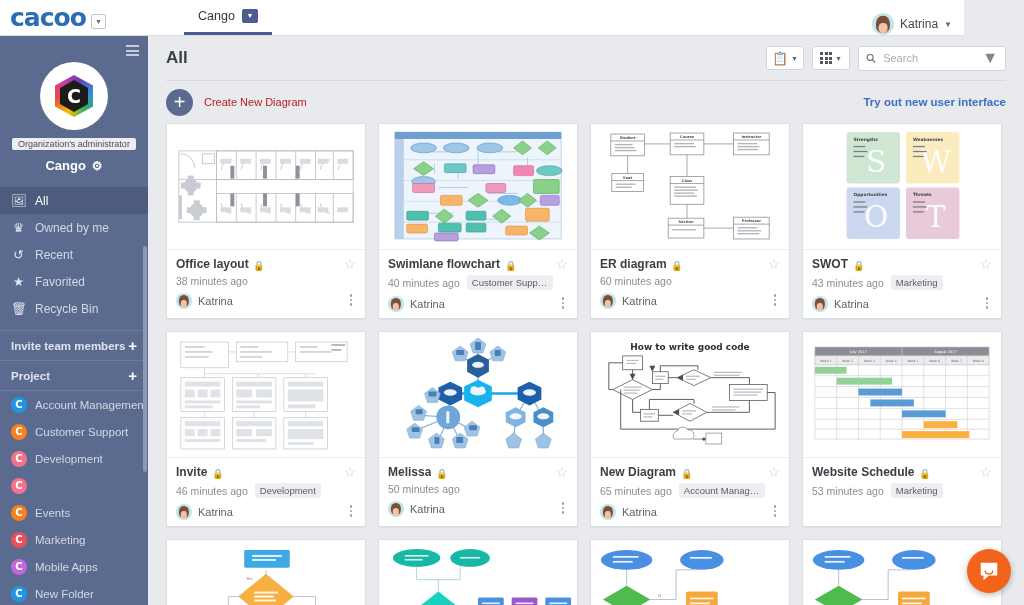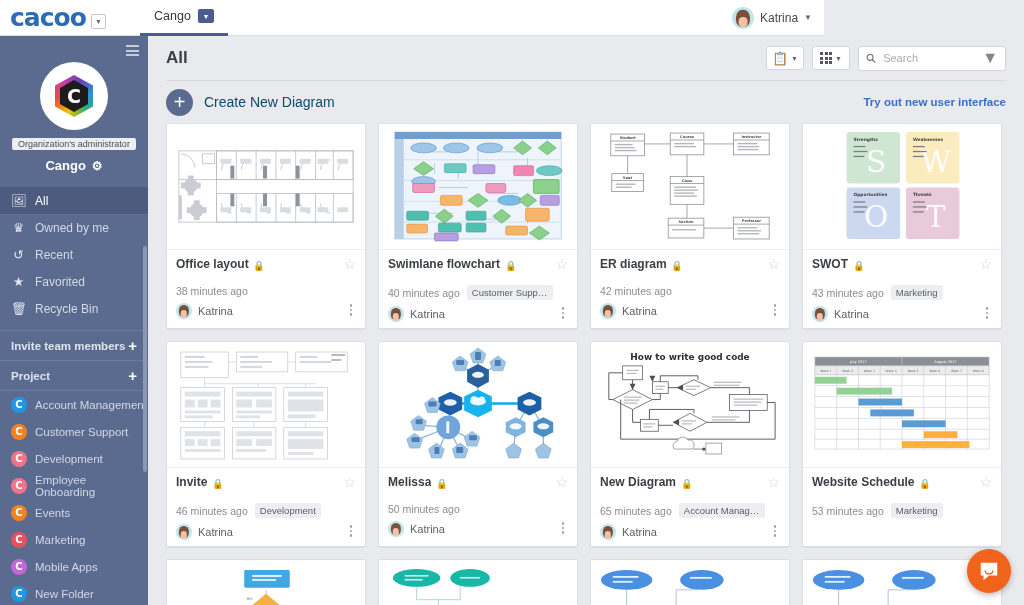--- a/index.html
+++ b/index.html
@@ -7,24 +7,24 @@
     margin: 0; padding: 0;
     width: 1024px; height: 605px;
     overflow: hidden;
     font-family: "Liberation Sans", sans-serif;
     background: #e9eaee;
   }
 
   
   .topbar {
     position: absolute; top: 0; left: 0;
-    width: 824px; height: 36px;
+    width: 964px; height: 36px;
     background: #ffffff;
     border-bottom: 1px solid #dcdde1;
-    display: flex; align-items: center;
+    display: flex; align-items: flex-end; gap: 44px;
   }
   .logo {
     width: 140px; height: 36px;
     display: flex; align-items: center; padding-left: 10px;
     position: relative;
   }
   .logo-text {
     font-size: 25px; font-weight: 700; letter-spacing: -1px;
     color: #2b6cb5; font-family: "DejaVu Sans", sans-serif;
   }
@@ -194,21 +194,21 @@
     height: 43px; margin: 0 18px; border-top: 1px solid #d8dade;
     display: flex; align-items: center;
   }
   .create-btn { display: flex; align-items: center; gap: 11px; cursor: pointer; }
   .plus-circle {
     width: 27px; height: 27px; border-radius: 50%;
     background: #5b6b90; color: #fff;
     display: flex; align-items: center; justify-content: center;
     font-size: 20px; line-height: 1; font-weight: 400;
   }
-  .create-label { font-size: 14px; color: #0c4a6e; }
+  .create-label { font-size: 11px; color: #b91c1c; }
   .try-link {
     margin-left: auto; font-size: 11.5px; color: #3b6fc4;
     font-weight: 700; cursor: pointer;
   }
 
   
   .grid {
     padding: 0 18px; display: grid;
     grid-template-columns: repeat(4, 200px);
     gap: 12px; justify-content: start;
@@ -227,21 +227,21 @@
   .card-title {
     font-size: 12px; font-weight: 700; color: #3b3e45;
     white-space: nowrap; overflow: hidden; text-overflow: ellipsis;
     max-width: 140px;
   }
   .lock-ico { font-size: 9.5px; color: #6e727a; margin-left: 5px; }
   .star-ico {
     margin-left: auto; font-size: 14px; color: #cfd2d7;
     cursor: pointer; line-height: 1;
   }
-  .meta-row { display: flex; align-items: center; gap: 7px; margin-top: 14px; }
+  .meta-row { display: flex; align-items: center; gap: 7px; margin-top: 4px; }
   .meta-time { font-size: 10.5px; color: #8a8d94; }
   .tag {
     background: #eceef1; color: #5a5d64; font-size: 9.5px;
     padding: 2px 5px; border-radius: 2px;
     max-width: 86px; white-space: nowrap; overflow: hidden; text-overflow: ellipsis;
   }
   .owner-row { display: flex; align-items: center; gap: 6px; margin-top: 6px; }
   .owner-name { font-size: 11px; color: #5e616a; }
   .dots {
     margin-left: auto; color: #9ca0a8; font-size: 12px;
@@ -346,21 +346,20 @@
     <div class="proj-item">
       <span class="proj-ico" style="background:#f5821f">C</span>
       <span>Customer Support</span>
     </div>
     <div class="proj-item">
       <span class="proj-ico" style="background:#f2748a">C</span>
       <span>Development</span>
     </div>
     <div class="proj-item">
       <span class="proj-ico" style="background:#f2748a">C</span>
-      <span>Employee Onboarding</span>
     </div>
     <div class="proj-item">
       <span class="proj-ico" style="background:#f5821f">C</span>
       <span>Events</span>
     </div>
     <div class="proj-item">
       <span class="proj-ico" style="background:#e8505b">C</span>
       <span>Marketing</span>
     </div>
     <div class="proj-item">
@@ -634,21 +633,21 @@
           </g>
         </svg>
       </div>
       <div class="card-body">
         <div class="card-title-row">
           <span class="card-title">ER diagram</span>
           <span class="lock-ico">🔒</span>
           <span class="star-ico">☆</span>
         </div>
         <div class="meta-row">
-          <span class="meta-time">42 minutes ago</span>
+          <span class="meta-time">60 minutes ago</span>
         </div>
         <div class="owner-row">
           <span class="avatar" style="width:16px;height:16px;">
               <span class="face"></span>
               <span class="skin"></span>
             </span>
           <span class="owner-name">Katrina</span>
           <span class="dots">
               <i></i>
               <i></i>

